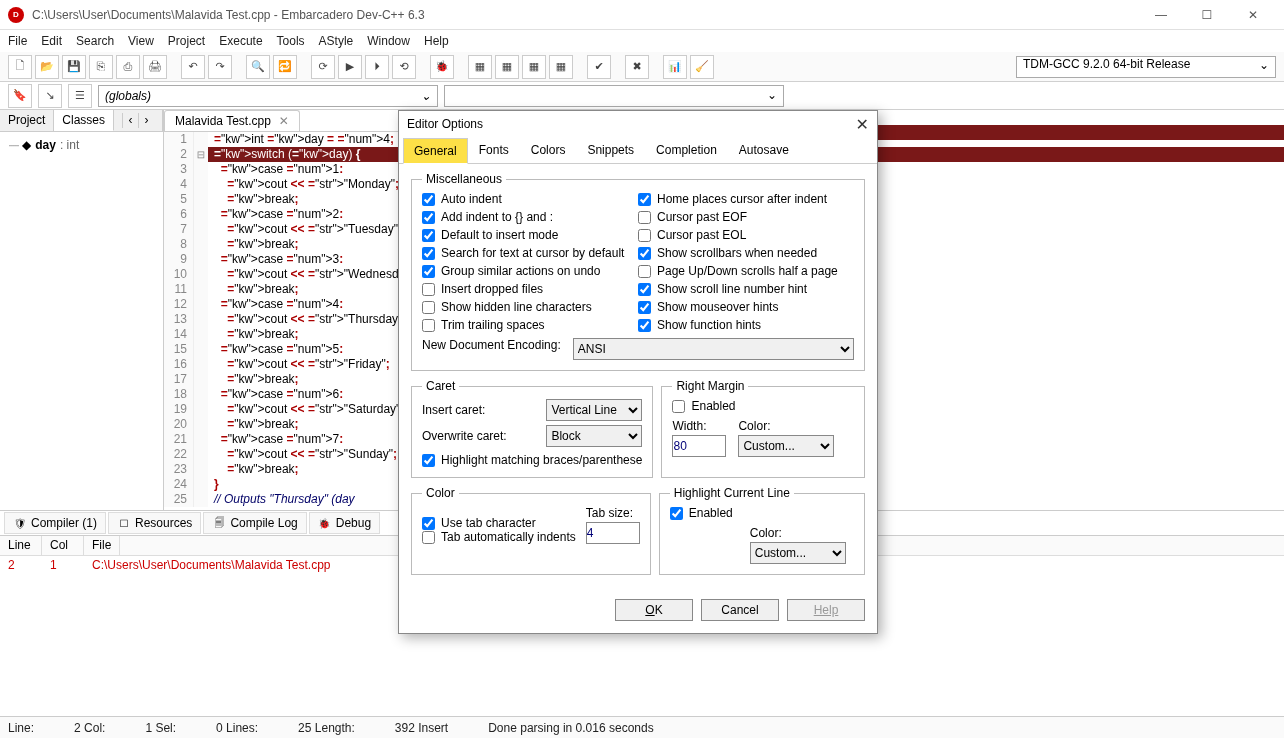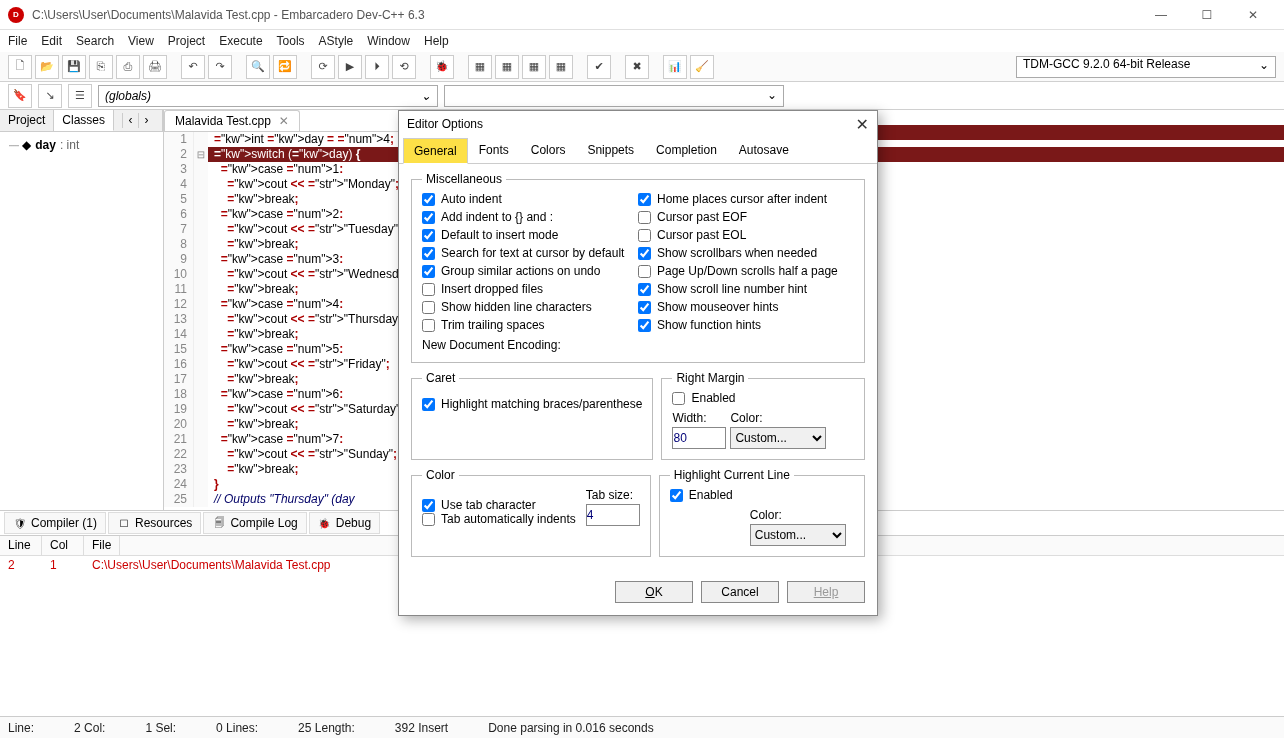--- a/index.html
+++ b/index.html
@@ -78,21 +78,21 @@
 .dlg-tabs { display:flex; border-bottom:1px solid #ccc; padding-left:4px; }
 .dlg-tabs div { padding:5px 10px; border:1px solid transparent; }
 .dlg-tabs div.active { border:1px solid #ccc; border-bottom-color:#fff; background:#fde047; position:relative; top:1px; }
 .dlg-body { padding:8px 12px; }
 fieldset { border:1px solid #bbb; padding:6px 10px 10px 10px; margin-bottom:8px; }
 legend { padding:0 4px; }
 .two-col { display:flex; gap:0; }
 .col { flex:1; display:flex; flex-direction:column; gap:4px; }
 label.cb { display:flex; align-items:center; gap:6px; white-space:nowrap; }
 input[type=checkbox] { width:13px; height:13px; }
-.row { display:flex; align-items:flex-start; gap:4px; margin-top:6px; }
+.row { display:flex; align-items:flex-start; gap:12px; margin-top:6px; }
 select.wide { flex:1; height:22px; border:1px solid #888; background:#f0f0f0; }
 select.sm { width:96px; height:22px; border:1px solid #888; background:#f0f0f0; }
 input.num { width:54px; height:22px; border:1px solid #888; }
 .fs-row { display:flex; gap:8px; }
 .fs-row fieldset { flex:1; }
 .dlg-buttons { display:flex; gap:8px; justify-content:flex-end; padding:8px 12px 12px; }
 .dlg-buttons button { width:78px; height:22px; border:1px solid #888; background:#f0f0f0; }
 .dlg-buttons button:last-child { color:#999; }
 .sublabel { display:block; margin-bottom:2px; }
 .grid-caret { display:grid; grid-template-columns: 1fr auto; gap:4px 8px; align-items:center; }
@@ -406,26 +406,33 @@
               <span>Show mouseover hints</span>
             </label>
             <label class="cb">
               <input type="checkbox" checked="" style="">
               <span>Show function hints</span>
             </label>
           </div>
       </div>
       <div class="row">
         <span>New Document Encoding:</span>
+        <select class="wide"><option>ANSI</option></select>
       </div>
     </fieldset>
 
     <div class="fs-row">
       <fieldset>
         <legend>Caret</legend>
+        <div class="grid-caret">
+          <span>Insert caret:</span>
+          <select class="sm"><option>Vertical Line</option></select>
+          <span>Overwrite caret:</span>
+          <select class="sm"><option>Block</option></select>
+        </div>
         <label class="cb" style="margin-top:6px">
             <input type="checkbox" checked="" style="">
             <span>Highlight matching braces/parenthese</span>
           </label>
       </fieldset>
 
       <fieldset>
         <legend>Right Margin</legend>
         <label class="cb">
             <input type="checkbox" style="">

